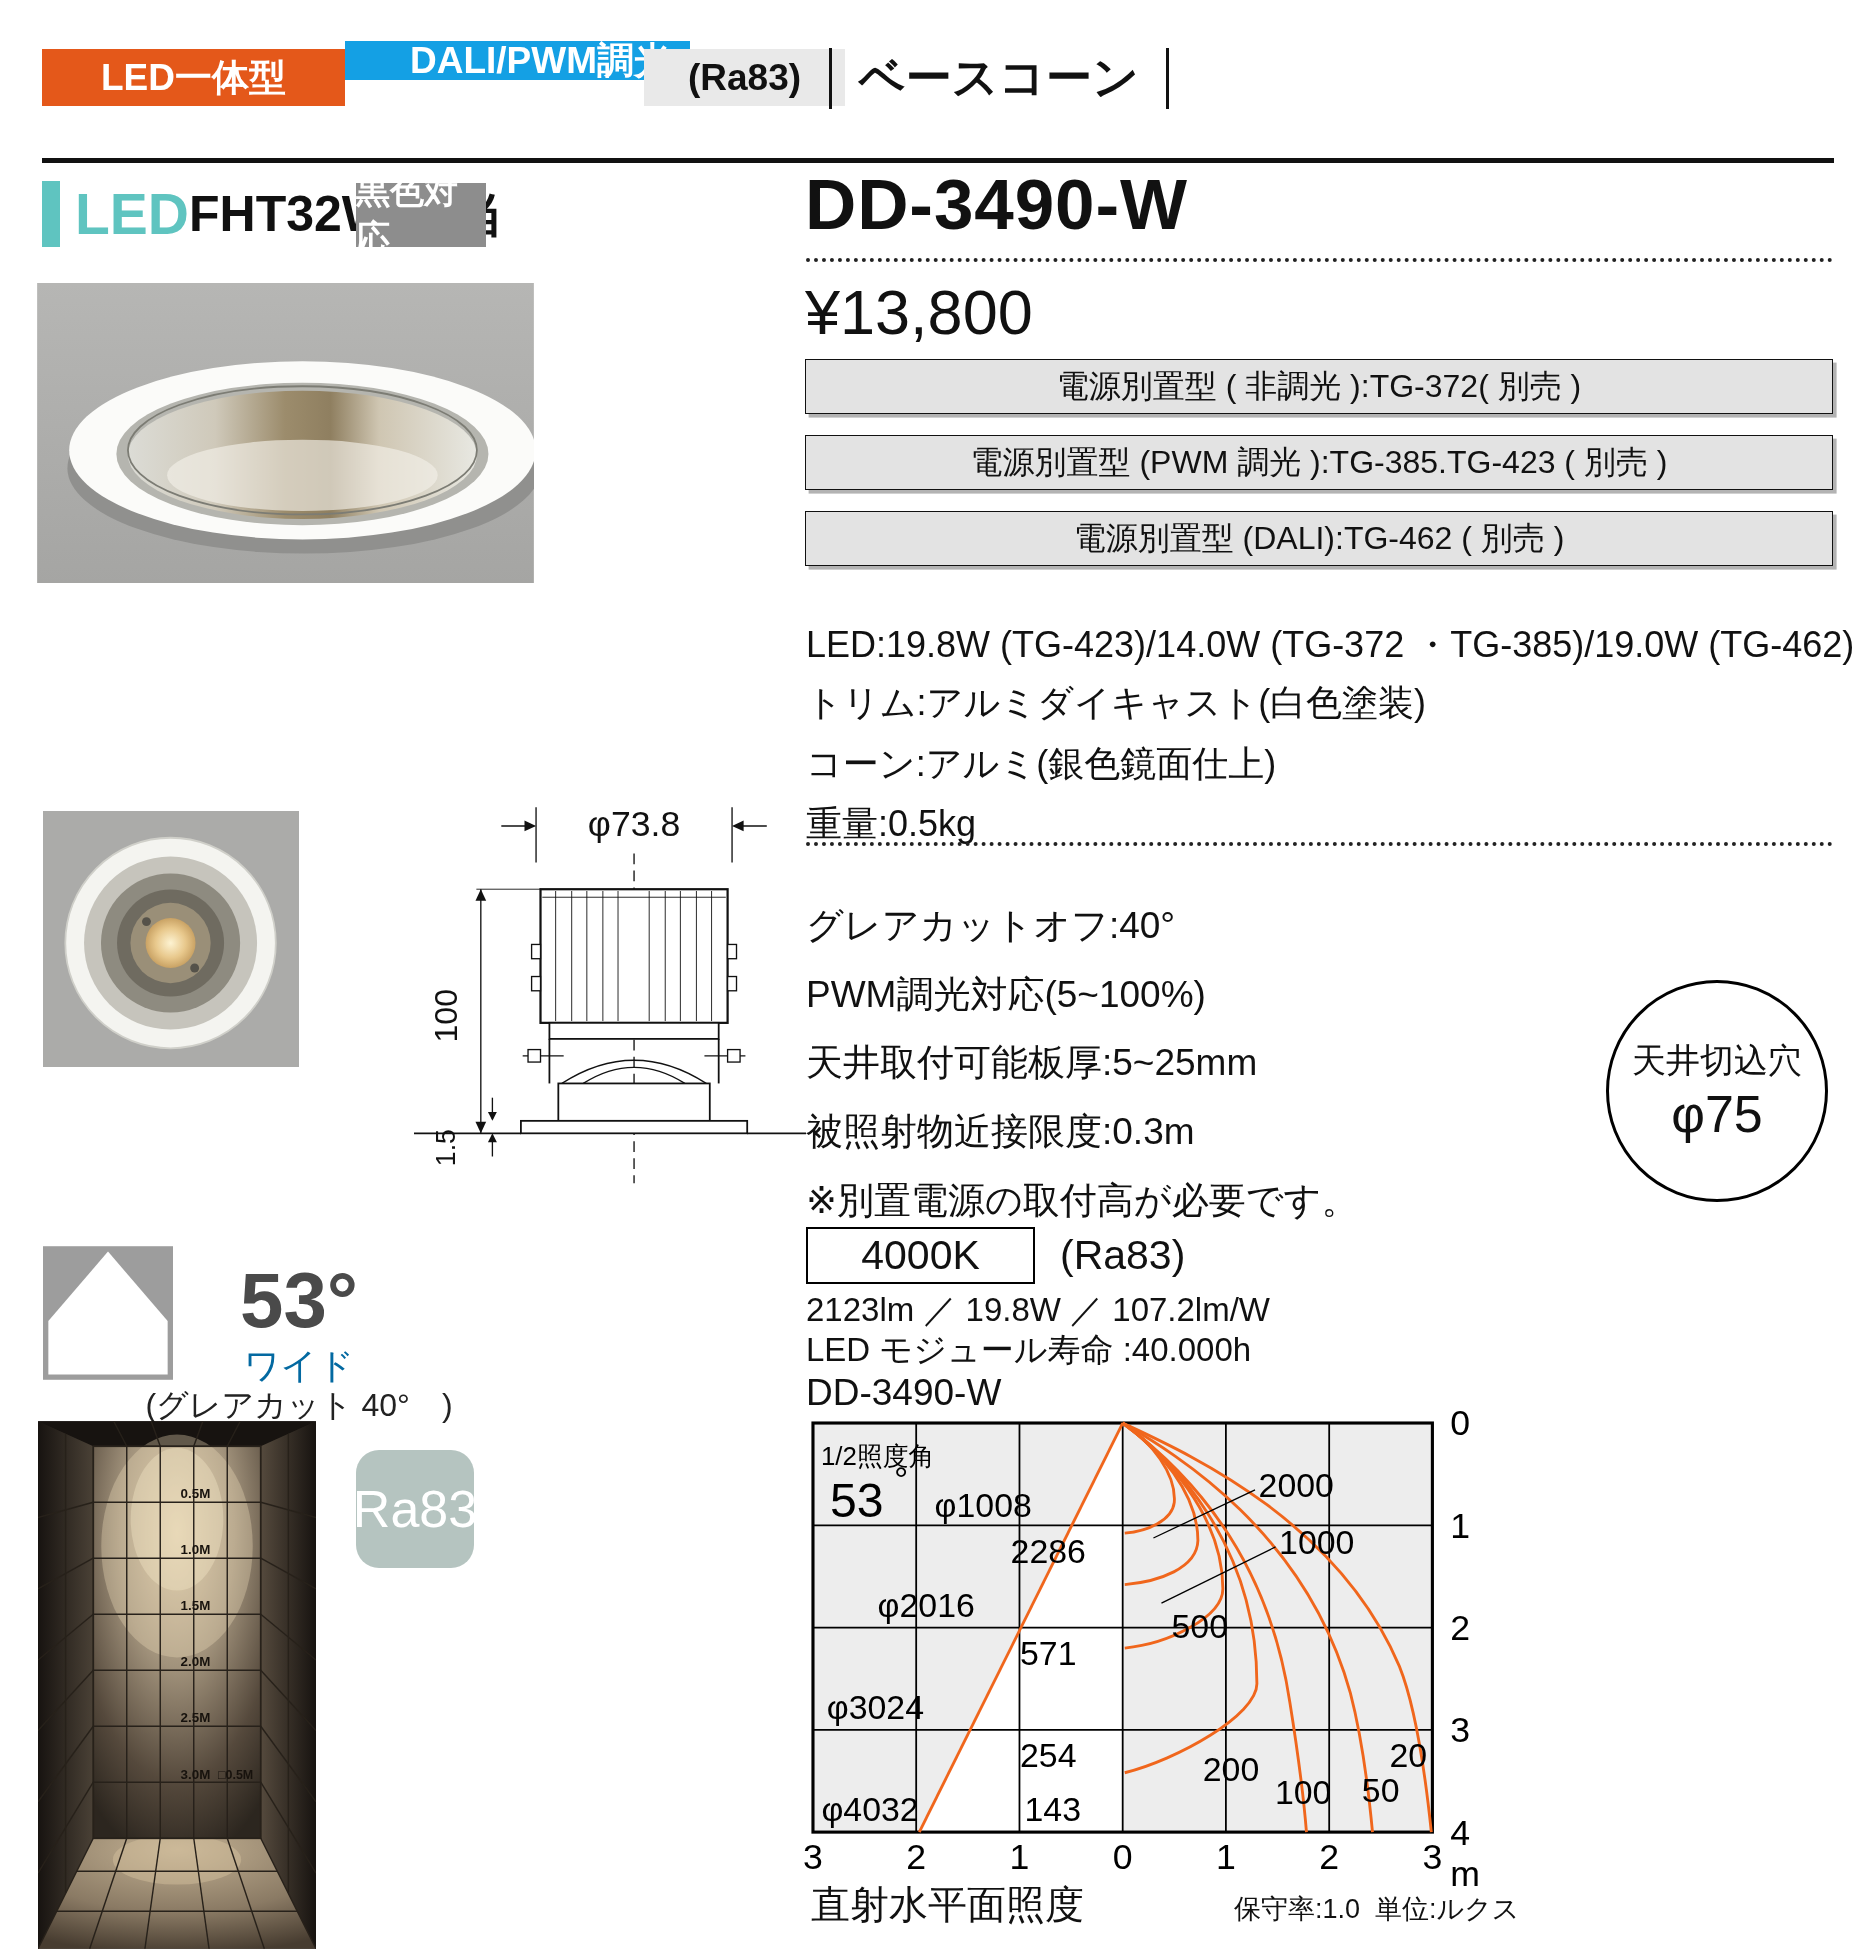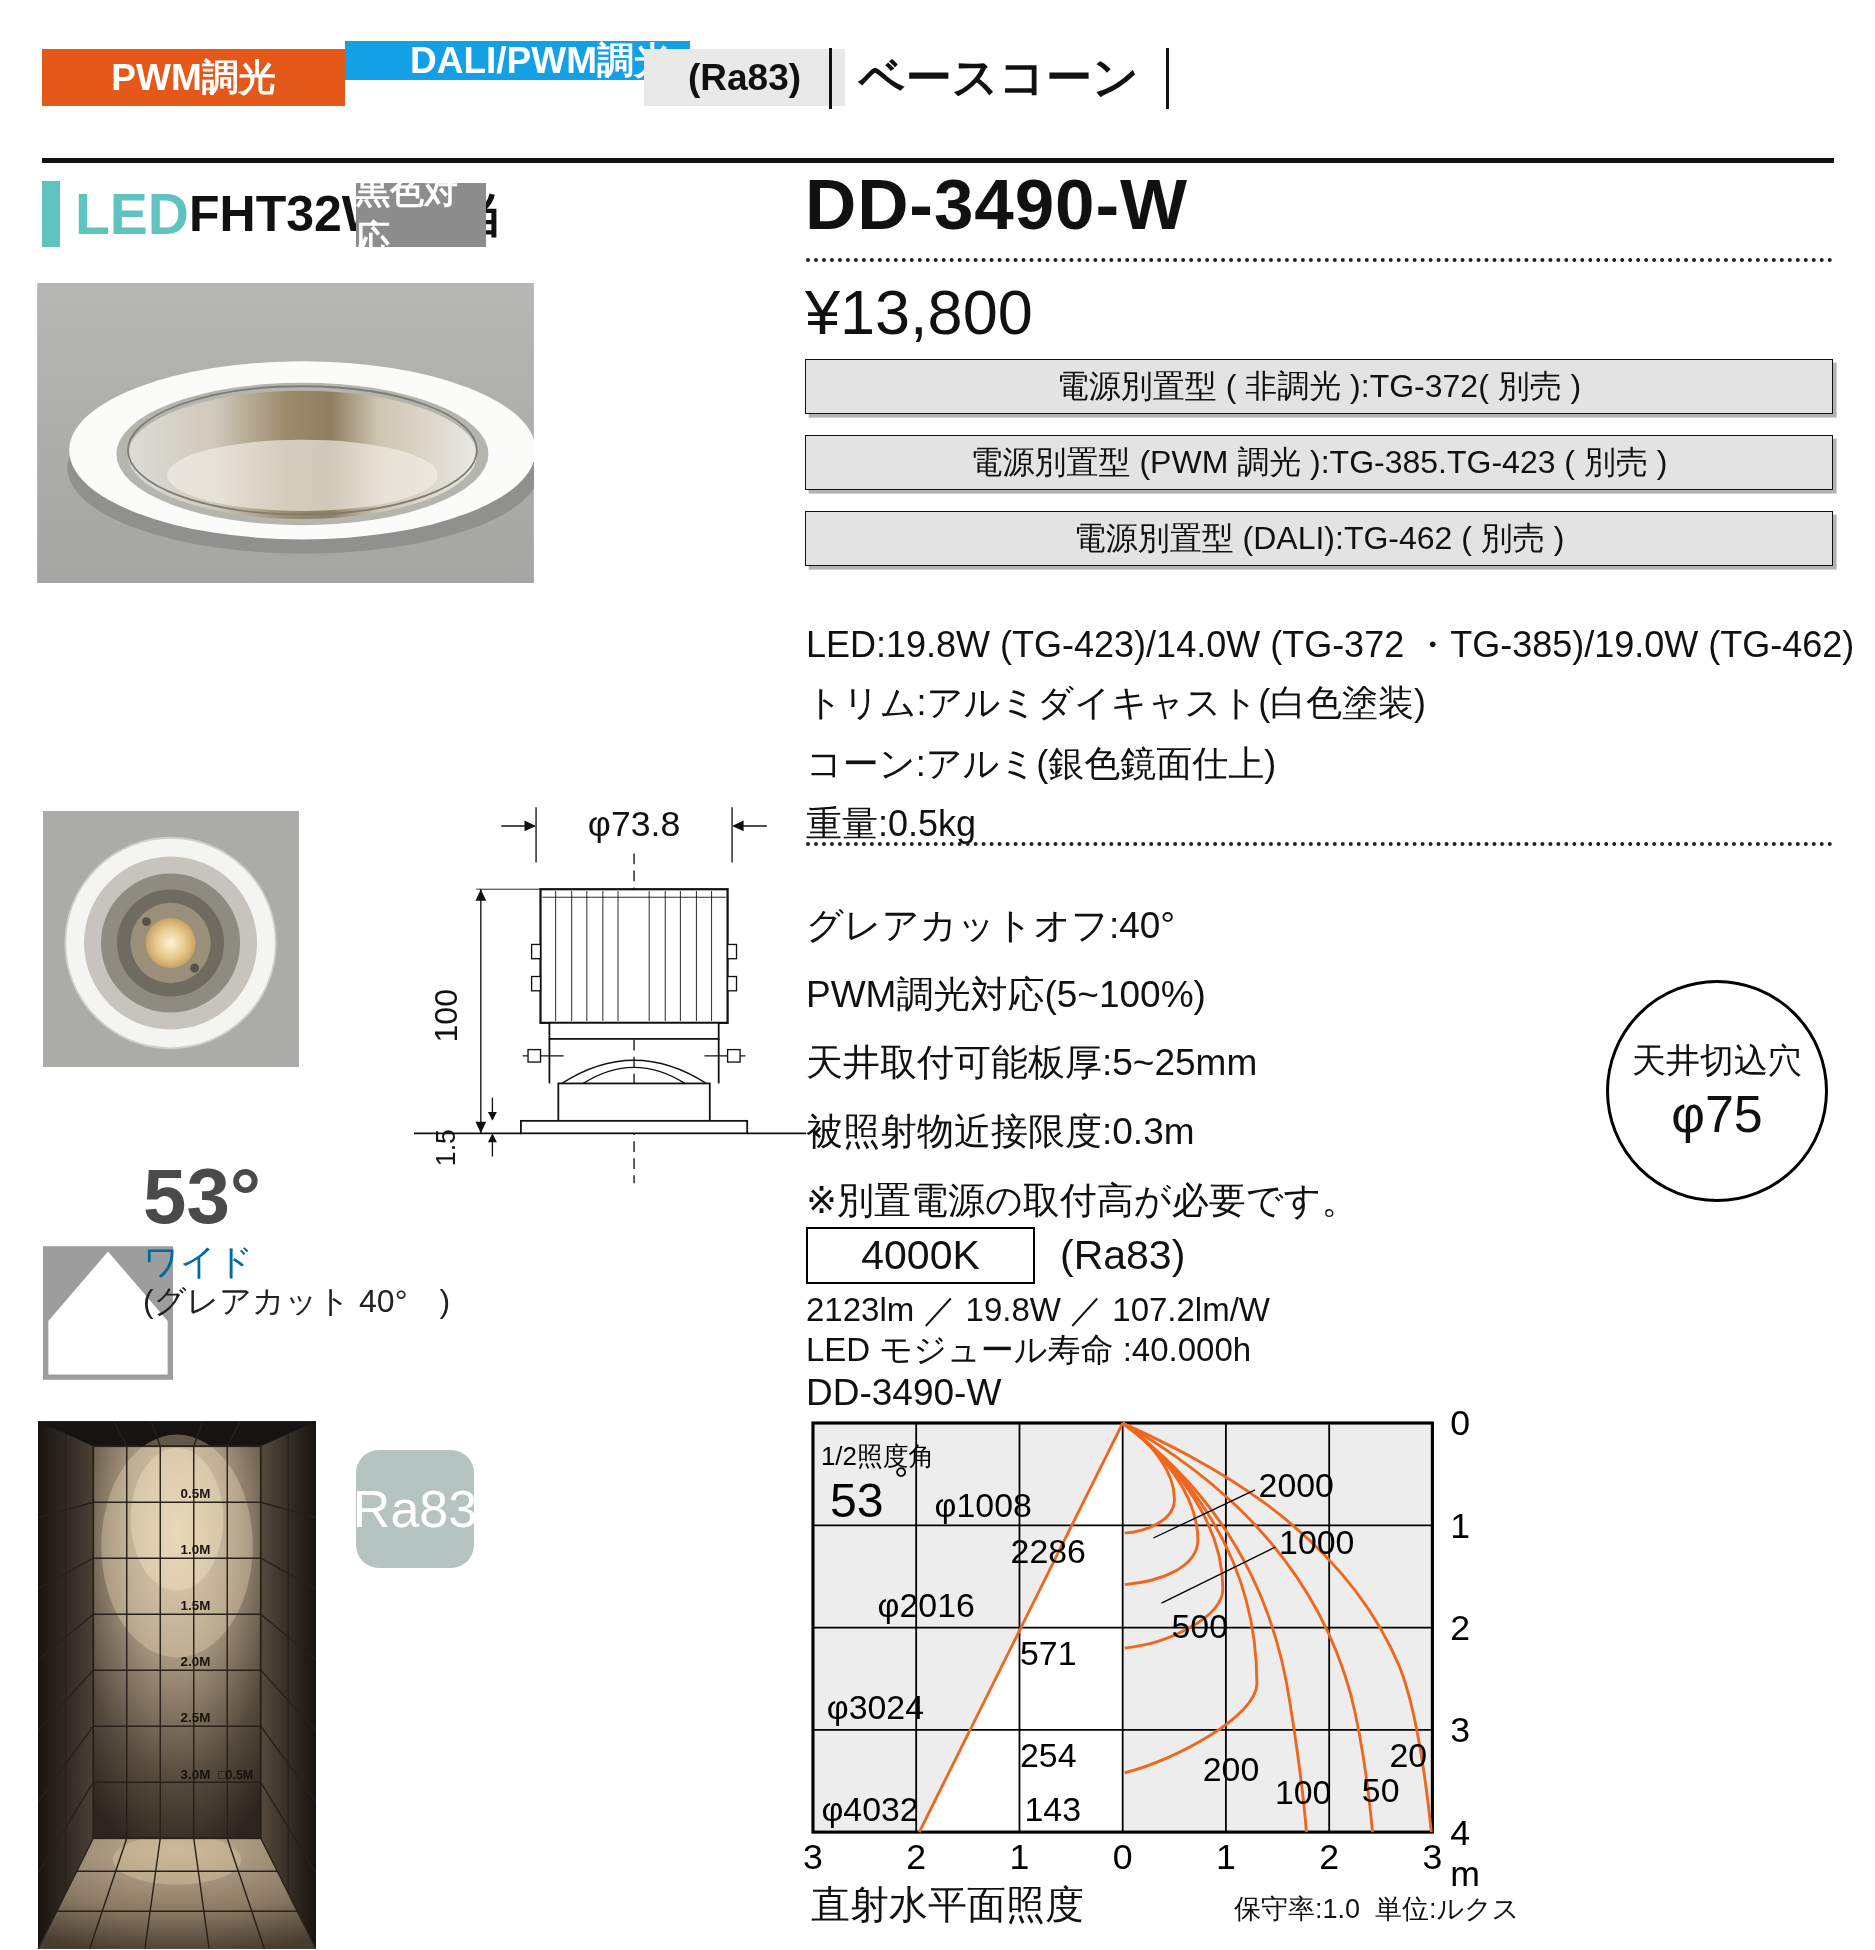--- a/index.html
+++ b/index.html
@@ -15,21 +15,21 @@
   .circle{border:3.6px solid #000;border-radius:50%;display:flex;flex-direction:column;
           align-items:center;justify-content:center;background:#fff;}
   .cctbox{border:2.7px solid #000;display:flex;align-items:center;justify-content:center;font-size:41px;}
   svg text{font-family:"Liberation Sans","DejaVu Sans",sans-serif;}
 </style>
 </head>
 <body>
 
 <div class="page">
 
-  <div class="abs badge" style="left:42px;top:49px;width:303px;height:57px;background:#e4581a;color:#fff;font-size:37px;">PWM調光</div>
+  <div class="abs badge" style="left:42px;top:49px;width:303px;height:57px;background:#e4581a;color:#fff;font-size:37px;">LED一体型</div>
   <div class="abs badge" style="left:345px;top:41px;width:299px;height:39px;background:#14a0e4;color:#fff;font-size:37px;padding-left:46px;">DALI/PWM調光</div>
   <div class="abs badge" style="left:644px;top:49px;width:201px;height:57px;background:#e9e9e9;color:#111;font-size:37px;">(Ra83)</div>
 
   <div class="abs" style="left:829px;top:46px;height:64px;display:flex;align-items:center;">
     <span style="width:2.7px;height:61px;background:#111;"></span>
     <span style="font-size:46px;font-weight:bold;padding:0 27px;color:#111;">ベースコーン</span>
     <span style="width:2.7px;height:61px;background:#111;"></span>
   </div>
 
   <div class="abs" style="left:42px;top:158px;width:1792px;height:4.5px;background:#111;"></div>
@@ -169,21 +169,21 @@
     <line x1="88" y1="418" x2="88" y2="394" stroke="#111" stroke-width="1.5"></line>
     <polygon points="88,378 83,368 93,368" fill="#111"></polygon>
     <polygon points="88,392 83,402 93,402" fill="#111"></polygon>
     <text x="46" y="408" text-anchor="middle" font-size="30" fill="#111" transform="rotate(-90 46 408)">1.5</text>
   </svg>
 
   <svg class="abs" style="left:43px;top:1246px;" width="130" height="134" viewBox="0 0 146 150">
     <rect width="146" height="150" fill="#9d9d9d"></rect>
     <polygon points="73,6 140,84 140,144 6,144 6,84" fill="#fff"></polygon>
   </svg>
-  <div class="abs" style="left:143px;top:1152px;width:312px;text-align:left;">
+  <div class="abs" style="left:143px;top:1256px;width:312px;text-align:center;">
     <div style="font-size:78px;font-weight:bold;color:#4a4a4a;line-height:89px;">53°</div>
     <div style="font-size:36px;color:#0369a1;line-height:41px;">ワイド</div>
     <div style="font-size:32px;color:#222;line-height:39px;white-space:nowrap;">(グレアカット 40°　)</div>
   </div>
 
   <svg class="abs" style="left:38px;top:1421px;" width="278" height="528" viewBox="0 0 312 592">
     <defs>
       <radialGradient id="wallGlow" cx="0.5" cy="0.22" r="0.85">
         <stop offset="0" stop-color="#ddcbab"></stop>
           <stop offset="0.4" stop-color="#a2937c"></stop>

